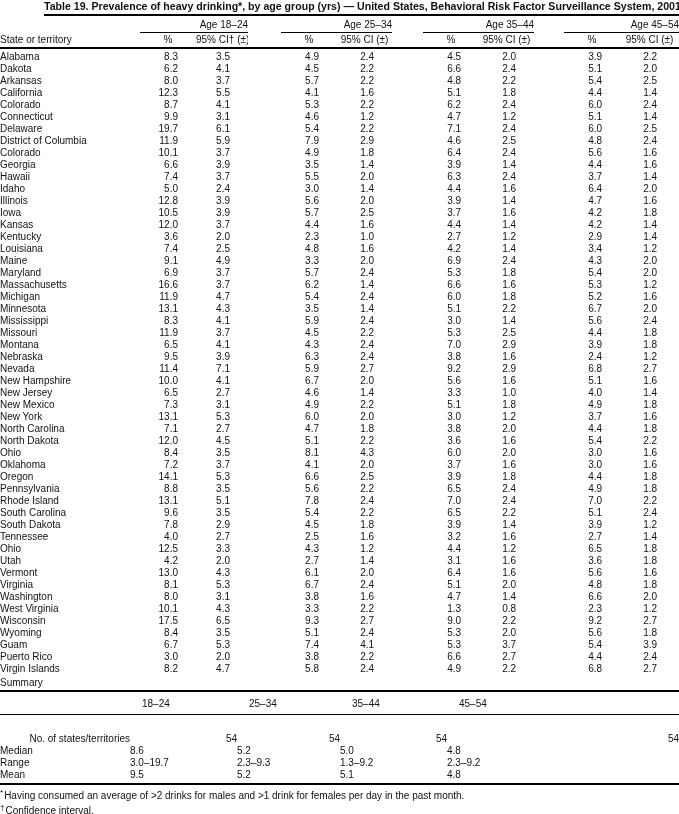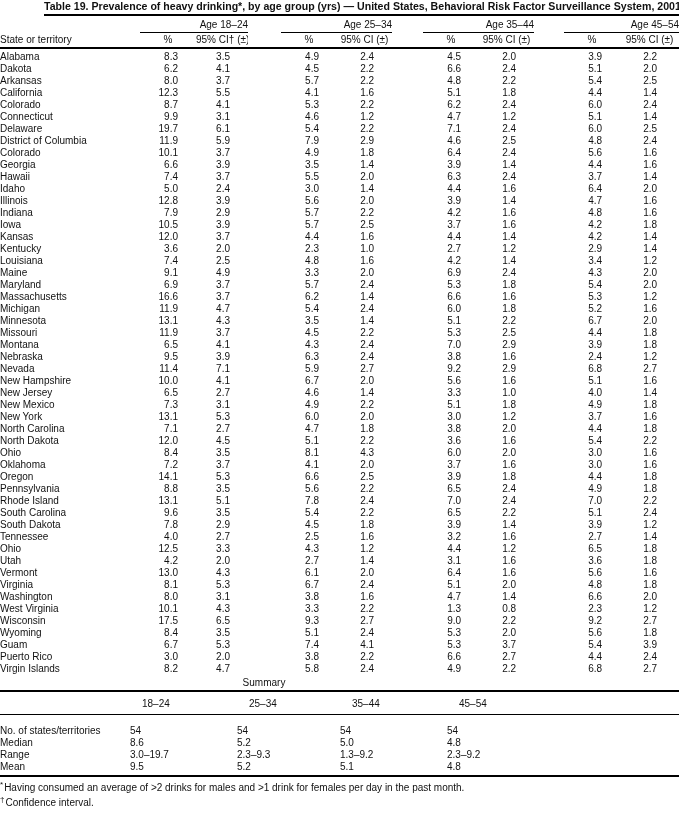--- a/index.html
+++ b/index.html
@@ -51,21 +51,20 @@
     text-align: left;
     vertical-align: bottom;
     line-height: 14px;
   }
   table.main tbody tr:first-child td { border-top: 2px solid #000; padding-top: 2px; }
   table.main td.state { text-align: left; }
   table.main td.num { text-align: right; padding-right: 18px; }
   table.main td.num.last { padding-right: 22px; }
   .summary-title {
     width: 528px;
-    text-align: center;
     line-height: 14px;
     padding-top: 1px;
   }
   table.summary {
     width: 679px;
     border-collapse: collapse;
     table-layout: fixed;
     border-top: 2px solid #000;
     border-bottom: 2px solid #000;
   }
@@ -76,21 +75,21 @@
     line-height: 12px;
     text-align: left;
     white-space: nowrap;
   }
   table.summary thead th {
     border-bottom: 1px solid #000;
     padding-top: 6px;
     padding-bottom: 4px;
   }
   table.summary thead th.agehead { padding-left: 12px; }
-  table.summary tbody tr:first-child td { padding-top: 10px; }
+  table.summary tbody tr:first-child td { padding-top: 18px; text-align: right; }
   table.summary tbody tr:last-child td { padding-bottom: 2px; }
   .footnotes { padding-top: 2px; }
   .footnote { line-height: 11.5px; font-size: 10px; }
   .footnote sup { font-size: 8px; margin-right: 1px; }
 </style>
 </head>
 <body>
 
 <div class="page">
 
@@ -314,34 +313,20 @@
           <td class="num">5.6</td>
           <td class="num">2.0</td>
           <td class="gap"></td>
           <td class="num">3.9</td>
           <td class="num">1.4</td>
           <td class="gap"></td>
           <td class="num">4.7</td>
           <td class="num last">1.6</td>
         </tr>
         <tr>
-          <td class="state">Indiana</td>
-          <td class="num">7.9</td>
-          <td class="num">2.9</td>
-          <td class="gap"></td>
-          <td class="num">5.7</td>
-          <td class="num">2.2</td>
-          <td class="gap"></td>
-          <td class="num">4.2</td>
-          <td class="num">1.6</td>
-          <td class="gap"></td>
-          <td class="num">4.8</td>
-          <td class="num last">1.6</td>
-        </tr>
-        <tr>
           <td class="state">Iowa</td>
           <td class="num">10.5</td>
           <td class="num">3.9</td>
           <td class="gap"></td>
           <td class="num">5.7</td>
           <td class="num">2.5</td>
           <td class="gap"></td>
           <td class="num">3.7</td>
           <td class="num">1.6</td>
           <td class="gap"></td>
@@ -452,20 +437,34 @@
           <td class="num">4.3</td>
           <td class="gap"></td>
           <td class="num">3.5</td>
           <td class="num">1.4</td>
           <td class="gap"></td>
           <td class="num">5.1</td>
           <td class="num">2.2</td>
           <td class="gap"></td>
           <td class="num">6.7</td>
           <td class="num last">2.0</td>
+        </tr>
+        <tr>
+          <td class="state">Mississippi</td>
+          <td class="num">8.3</td>
+          <td class="num">4.1</td>
+          <td class="gap"></td>
+          <td class="num">5.9</td>
+          <td class="num">2.4</td>
+          <td class="gap"></td>
+          <td class="num">3.0</td>
+          <td class="num">1.4</td>
+          <td class="gap"></td>
+          <td class="num">5.6</td>
+          <td class="num last">2.4</td>
         </tr>
         <tr>
           <td class="state">Missouri</td>
           <td class="num">11.9</td>
           <td class="num">3.7</td>
           <td class="gap"></td>
           <td class="num">4.5</td>
           <td class="num">2.2</td>
           <td class="gap"></td>
           <td class="num">5.3</td>

